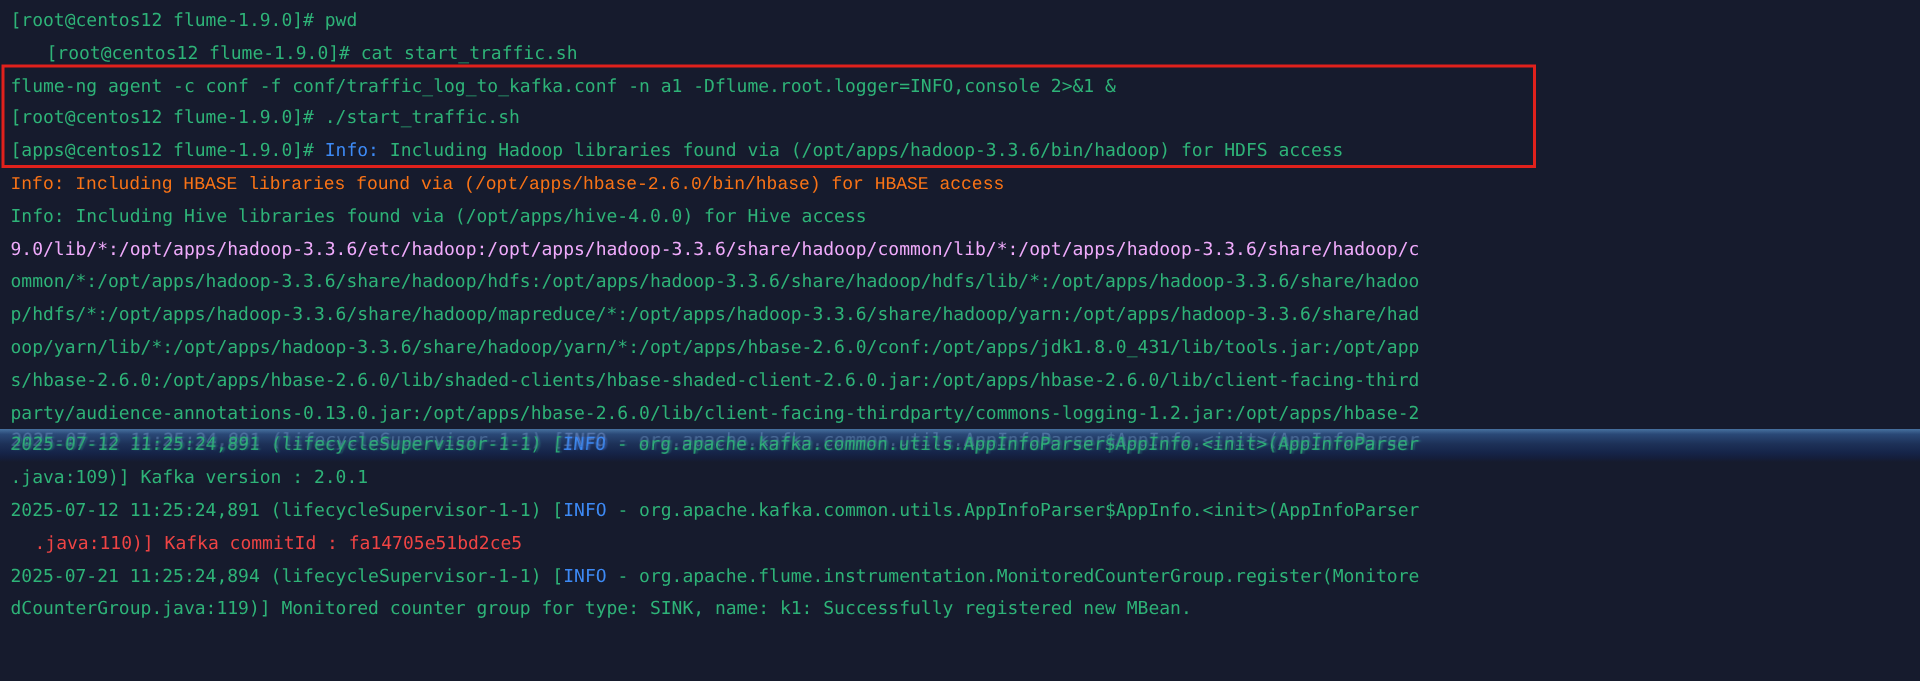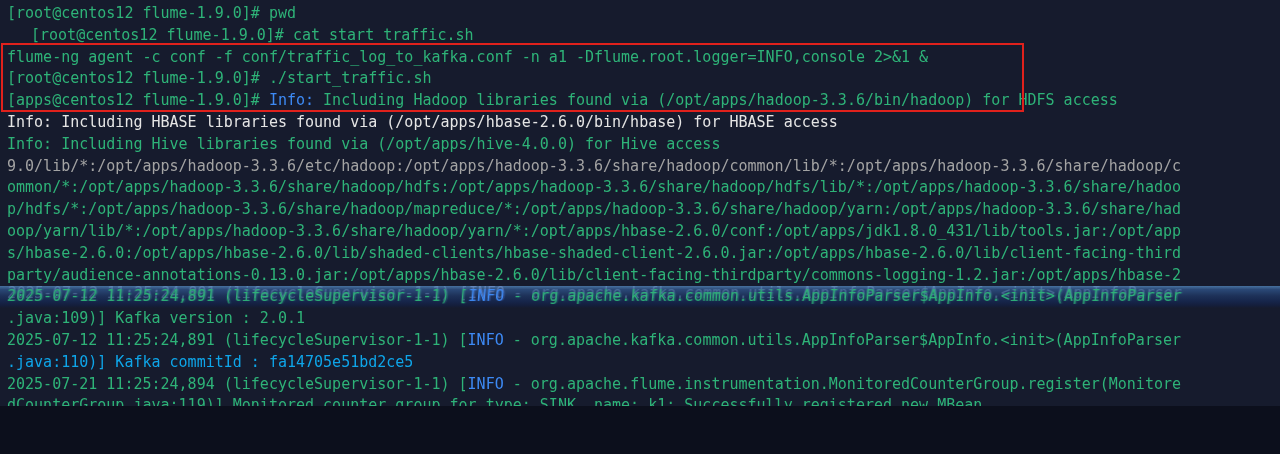--- a/index.html
+++ b/index.html
@@ -1,22 +1,22 @@
 <!DOCTYPE html>
 <html><head>
 <meta charset="utf-8">
 <style>
   html,body{margin:0;padding:0;background:#0c0f1c;}
   .terminal{
     position:relative;
-    width:1280px;height:406px;
+    width:1280px;height:454px;
     overflow:hidden;
     background:#161b2d;
     font-family:"DejaVu Sans Mono","Liberation Mono",monospace;
-    font-size:15px;
+    font-size:12px;
     line-height:21.8px;
     color:#2eb378;
     box-sizing:border-box;
   }
   .lines{position:absolute;left:7px;top:3px;right:0;}
   .line{white-space:pre;height:21.8px;}
   .seg{color:#2eb378;}
   .seg.blue{color:#3d8af5;}
   
   .redbox{
@@ -45,29 +45,29 @@
 </head>
 <body>
 
 <div class="terminal" style="background: rgb(22, 27, 45); color: rgb(46, 179, 120);">
   <div class="lines" id="terminal-lines">
       <div class="line"><span class="seg" style="color: rgb(46, 179, 120);">[root@centos12 flume-1.9.0]# pwd</span></div>
       <div class="line"><span class="seg" style="color: rgb(46, 179, 120); margin-left: 24px;">[root@centos12 flume-1.9.0]# cat start_traffic.sh</span></div>
       <div class="line"><span class="seg" style="color: rgb(46, 179, 120);">flume-ng agent -c conf -f conf/traffic_log_to_kafka.conf -n a1 -Dflume.root.logger=INFO,console 2&gt;&amp;1 &amp;</span></div>
       <div class="line"><span class="seg" style="color: rgb(46, 179, 120);">[root@centos12 flume-1.9.0]# ./start_traffic.sh</span></div>
       <div class="line"><span class="seg" style="color: rgb(46, 179, 120);">[apps@centos12 flume-1.9.0]# </span><span class="seg blue" style="color: rgb(61, 138, 245);">Info:</span><span class="seg" style="color: rgb(46, 179, 120);"> Including Hadoop libraries found via (/opt/apps/hadoop-3.3.6/bin/hadoop) for HDFS access</span></div>
-      <div class="line"><span class="seg" style="color: #e5e5e5;">Info: Including HBASE libraries found via (/opt/apps/hbase-2.6.0/bin/hbase) for HBASE access</span></div>
+      <div class="line"><span class="seg" style="color: #f97316; font-family: Liberation Mono, monospace;">Info: Including HBASE libraries found via (/opt/apps/hbase-2.6.0/bin/hbase) for HBASE access</span></div>
       <div class="line"><span class="seg" style="color: rgb(46, 179, 120);">Info: Including Hive libraries found via (/opt/apps/hive-4.0.0) for Hive access</span></div>
-      <div class="line"><span class="seg" style="color: #a3a3a3;">9.0/lib/*:/opt/apps/hadoop-3.3.6/etc/hadoop:/opt/apps/hadoop-3.3.6/share/hadoop/common/lib/*:/opt/apps/hadoop-3.3.6/share/hadoop/c</span></div>
+      <div class="line"><span class="seg" style="color: #f0abfc;">9.0/lib/*:/opt/apps/hadoop-3.3.6/etc/hadoop:/opt/apps/hadoop-3.3.6/share/hadoop/common/lib/*:/opt/apps/hadoop-3.3.6/share/hadoop/c</span></div>
       <div class="line"><span class="seg" style="color: rgb(46, 179, 120);">ommon/*:/opt/apps/hadoop-3.3.6/share/hadoop/hdfs:/opt/apps/hadoop-3.3.6/share/hadoop/hdfs/lib/*:/opt/apps/hadoop-3.3.6/share/hadoo</span></div>
       <div class="line"><span class="seg" style="color: rgb(46, 179, 120);">p/hdfs/*:/opt/apps/hadoop-3.3.6/share/hadoop/mapreduce/*:/opt/apps/hadoop-3.3.6/share/hadoop/yarn:/opt/apps/hadoop-3.3.6/share/had</span></div>
       <div class="line"><span class="seg" style="color: rgb(46, 179, 120);">oop/yarn/lib/*:/opt/apps/hadoop-3.3.6/share/hadoop/yarn/*:/opt/apps/hbase-2.6.0/conf:/opt/apps/jdk1.8.0_431/lib/tools.jar:/opt/app</span></div>
       <div class="line"><span class="seg" style="color: rgb(46, 179, 120);">s/hbase-2.6.0:/opt/apps/hbase-2.6.0/lib/shaded-clients/hbase-shaded-client-2.6.0.jar:/opt/apps/hbase-2.6.0/lib/client-facing-third</span></div>
       <div class="line"><span class="seg" style="color: rgb(46, 179, 120); margin-top: 28px;">party/audience-annotations-0.13.0.jar:/opt/apps/hbase-2.6.0/lib/client-facing-thirdparty/commons-logging-1.2.jar:/opt/apps/hbase-2</span></div>
       <div class="line glitch"><span class="seg" style="color: rgb(46, 179, 120);">2025-07-12 11:25:24,891 (lifecycleSupervisor-1-1) [</span><span class="seg blue" style="color: rgb(61, 138, 245);">INFO</span><span class="seg" style="color: rgb(46, 179, 120);"> - org.apache.kafka.common.utils.AppInfoParser$AppInfo.&lt;init&gt;(AppInfoParser</span></div>
       <div class="line"><span class="seg" style="color: rgb(46, 179, 120);">.java:109)] Kafka version : 2.0.1</span></div>
       <div class="line"><span class="seg" style="color: rgb(46, 179, 120);">2025-07-12 11:25:24,891 (lifecycleSupervisor-1-1) [</span><span class="seg blue" style="color: rgb(61, 138, 245);">INFO</span><span class="seg" style="color: rgb(46, 179, 120);"> - org.apache.kafka.common.utils.AppInfoParser$AppInfo.&lt;init&gt;(AppInfoParser</span></div>
-      <div class="line"><span class="seg" style="color: #0ea5e9;">.java:110)] Kafka commitId : fa14705e51bd2ce5</span></div>
+      <div class="line"><span class="seg" style="color: #ef4444; margin-left: 16px;">.java:110)] Kafka commitId : fa14705e51bd2ce5</span></div>
       <div class="line"><span class="seg" style="color: rgb(46, 179, 120);">2025-07-21 11:25:24,894 (lifecycleSupervisor-1-1) [</span><span class="seg blue" style="color: rgb(61, 138, 245);">INFO</span><span class="seg" style="color: rgb(46, 179, 120);"> - org.apache.flume.instrumentation.MonitoredCounterGroup.register(Monitore</span></div>
       <div class="line"><span class="seg" style="color: rgb(46, 179, 120);">dCounterGroup.java:119)] Monitored counter group for type: SINK, name: k1: Successfully registered new MBean.</span></div>
     </div>
   <div class="redbox" style="border-color: rgb(224, 33, 28);"></div>
 </div>
 
 </body></html>

